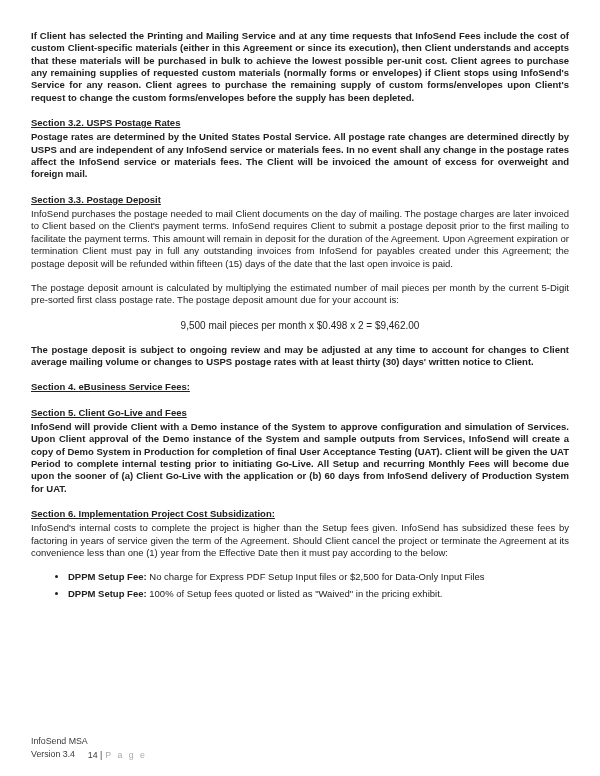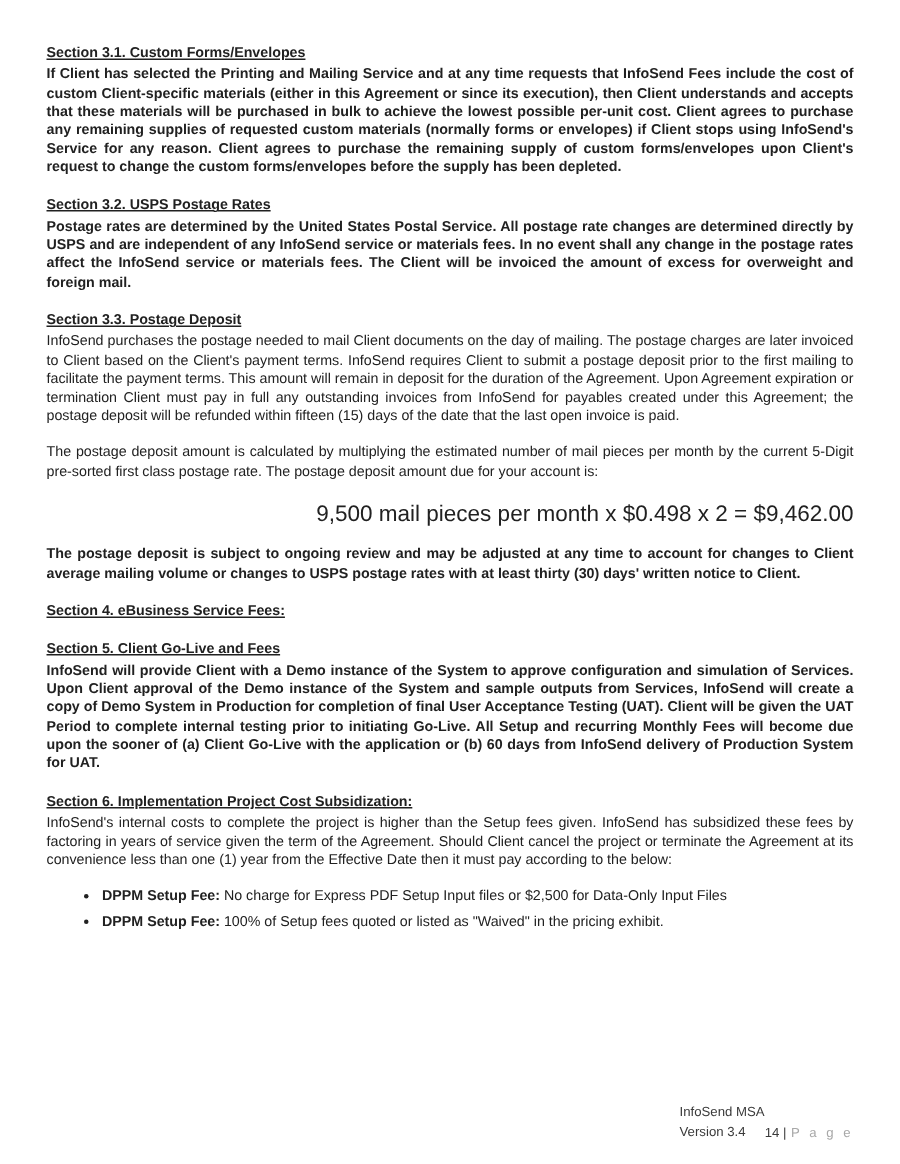--- a/index.html
+++ b/index.html
@@ -31,59 +31,58 @@
     margin: 0 0 12px 0;
   }
   .doc-section .body-text:last-child { margin-bottom: 0; font-weight: bold; }
   .bold-note {
     font-size: 9.5px;
     font-weight: bold;
     line-height: 1.3;
     margin: 0;
   }
   .formula-line {
-    font-size: 15px;
+    font-size: 10px;
     line-height: 1.3;
-    text-align: right;
+    text-align: center;
     margin: 0 0 12px 0;
   }
   .bullet-list {
     margin: 2px 0 0 0;
     padding-left: 37px;
     font-size: 9.5px;
     line-height: 1.3;
   }
   .bullet-list li { margin-bottom: 4px; }
   .bullet-lead { font-weight: bold; }
   .page-footer {
     position: absolute;
     left: 31px;
     right: 31px;
     bottom: 16px;
     display: flex;
-    justify-content: flex-end;
+    justify-content: flex-start;
     align-items: flex-end;
     font-size: 8.8px;
     color: #3a3a3a;
   }
   .footer-left div { line-height: 1.4; }
   .footer-page-label { color: #3a3a3a; }
   .page-word {
     color: #a8a8a8;
     letter-spacing: 2px;
     margin-left: 3px;
   }
 </style>
 </head>
 <body>
 
 <div class="page">
 
   <section class="doc-section">
-    <h3 class="heading">Section 3.1.  Custom Forms/Envelopes</h3>
     <p class="body-text">If Client has selected the Printing and Mailing Service and at any time requests that InfoSend Fees include the cost of custom Client-specific materials (either in this Agreement or since its execution), then Client understands and accepts that these materials will be purchased in bulk to achieve the lowest possible per-unit cost. Client agrees to purchase any remaining supplies of requested custom materials (normally forms or envelopes) if Client stops using InfoSend's Service for any reason. Client agrees to purchase the remaining supply of custom forms/envelopes upon Client's request to change the custom forms/envelopes before the supply has been depleted.</p>
   </section>
 
   <section class="doc-section">
     <h3 class="heading">Section 3.2. USPS Postage Rates</h3>
     <p class="body-text">Postage rates are determined by the United States Postal Service. All postage rate changes are determined directly by USPS and are independent of any InfoSend service or materials fees. In no event shall any change in the postage rates affect the InfoSend service or materials fees. The Client will be invoiced the amount of excess for overweight and foreign mail.</p>
   </section>
 
   <section class="doc-section">
     <h3 class="heading">Section 3.3. Postage Deposit</h3>

